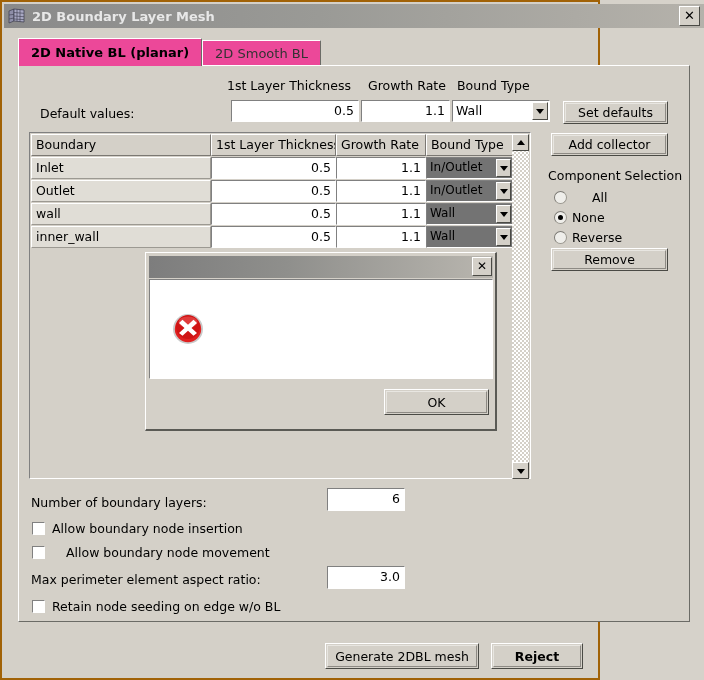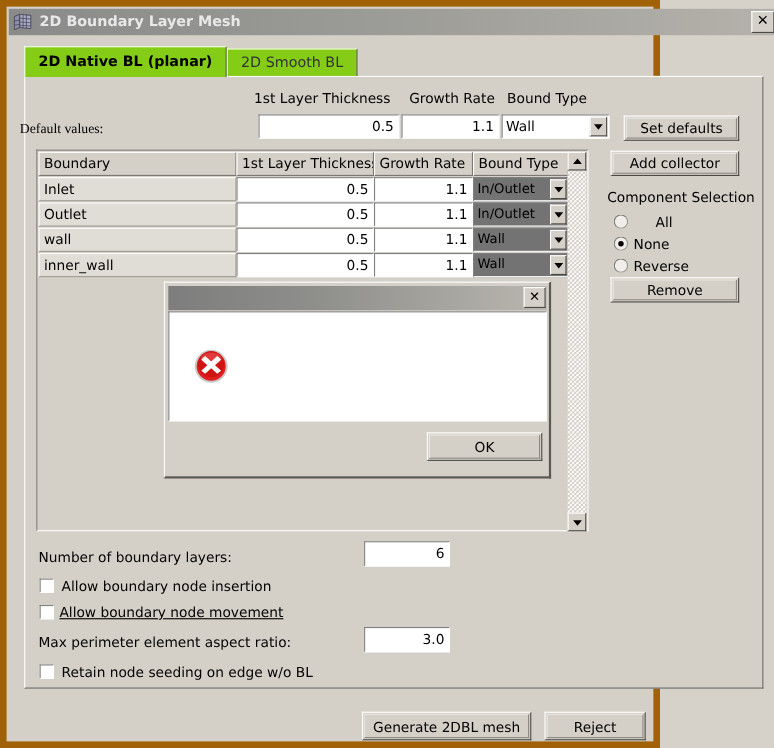--- a/index.html
+++ b/index.html
@@ -16,21 +16,21 @@
     overflow: hidden;
     position: relative;
   }
 
   
   #window {
     position: absolute;
     left: 0; top: 0;
     width: 600px; height: 680px;
     background: #d4d0c8;
-    border: 6px solid #a16207;
+    border: 2px solid #a16207;
     box-sizing: border-box;
   }
 
   
   #titlebar {
     position: absolute;
     left: 2px; top: 2px;
     width: 700px; height: 24px;
     background: linear-gradient(to right, #8a8a8a 0%, #9a9a96 45%, #b5b2ab 100%);
     display: flex;
@@ -73,21 +73,21 @@
     position: absolute;
     left: 16px; top: 36px;
     height: 28px;
     display: flex;
     align-items: flex-end;
     z-index: 5;
   }
   .tab {
     height: 26px;
     padding: 0 12px;
-    background: #84cc16;
+    background: #ec4899;
     display: flex;
     align-items: center;
     box-sizing: border-box;
     font-size: 13px;
     border-top: 1px solid #ffffff;
     border-left: 1px solid #ffffff;
     border-right: 1px solid #6b6b66;
     position: relative;
   }
   .tab.active {
@@ -471,21 +471,21 @@
     </div>
   </div>
 
   <div id="tabpanel"></div>
   <div id="tabpanel-mask" style="width:178px;"></div>
 
   <div class="lbl" style="left:225px; top:76px;">1st Layer Thickness</div>
   <div class="lbl" style="left:366px; top:76px;">Growth Rate</div>
   <div class="lbl" style="left:455px; top:76px;">Bound Type</div>
 
-  <div class="lbl" style="left:12px; top:104px;font-family:Liberation Serif, serif;">Default values:</div>
+  <div class="lbl" style="left:38px; top:104px;">Default values:</div>
   <div class="field" style="left:229px; top:98px; width:128px; height:22px;">0.5</div>
   <div class="field" style="left:359px; top:98px; width:89px; height:22px;">1.1</div>
   <div class="combo" style="left:450px; top:98px; width:98px; height:22px;">
     <span class="txt">Wall</span>
     <span class="arrowbox">
         <span class="tri-down"></span>
       </span>
   </div>
   <div class="btn" style="left:561px; top:99px; width:105px; height:23px;">
     <span class="inner"></span>
@@ -584,33 +584,33 @@
     <span>Remove</span>
   </div>
 
   <div class="lbl" style="left:29px; top:493px;">Number of boundary layers:</div>
   <div class="field" style="left:325px; top:486px; width:78px; height:23px;">6</div>
 
   <div class="chk" style="left:30px; top:520px;"></div>
   <div class="lbl" style="left:50px; top:519px;">Allow boundary node insertion</div>
 
   <div class="chk" style="left:30px; top:544px;"></div>
-  <div class="lbl" style="left:48px; top:543px;text-decoration:underline;">Allow boundary node movement</div>
+  <div class="lbl" style="left:64px; top:543px;">Allow boundary node movement</div>
 
   <div class="lbl" style="left:29px; top:570px;">Max perimeter element aspect ratio:</div>
   <div class="field" style="left:325px; top:564px; width:78px; height:23px;">3.0</div>
 
   <div class="chk" style="left:30px; top:598px;"></div>
   <div class="lbl" style="left:50px; top:597px;">Retain node seeding on edge w/o BL</div>
 
   <div class="btn" style="left:323px; top:641px; width:154px; height:26px;">
     <span class="inner"></span>
     <span>Generate 2DBL mesh</span>
   </div>
-  <div class="btn" style="left:489px; top:641px; width:92px; height:26px;">
+  <div class="btn" style="left:489px; top:641px; width:92px; height:26px;font-weight:bold;">
     <span class="inner"></span>
     <span>Reject</span>
   </div>
 
   <div id="errdlg">
     <div id="errdlg-title">
       <div id="errdlg-close">✕</div>
     </div>
     <div id="errdlg-body">
       <svg id="err-icon" viewBox="0 0 32 32">

